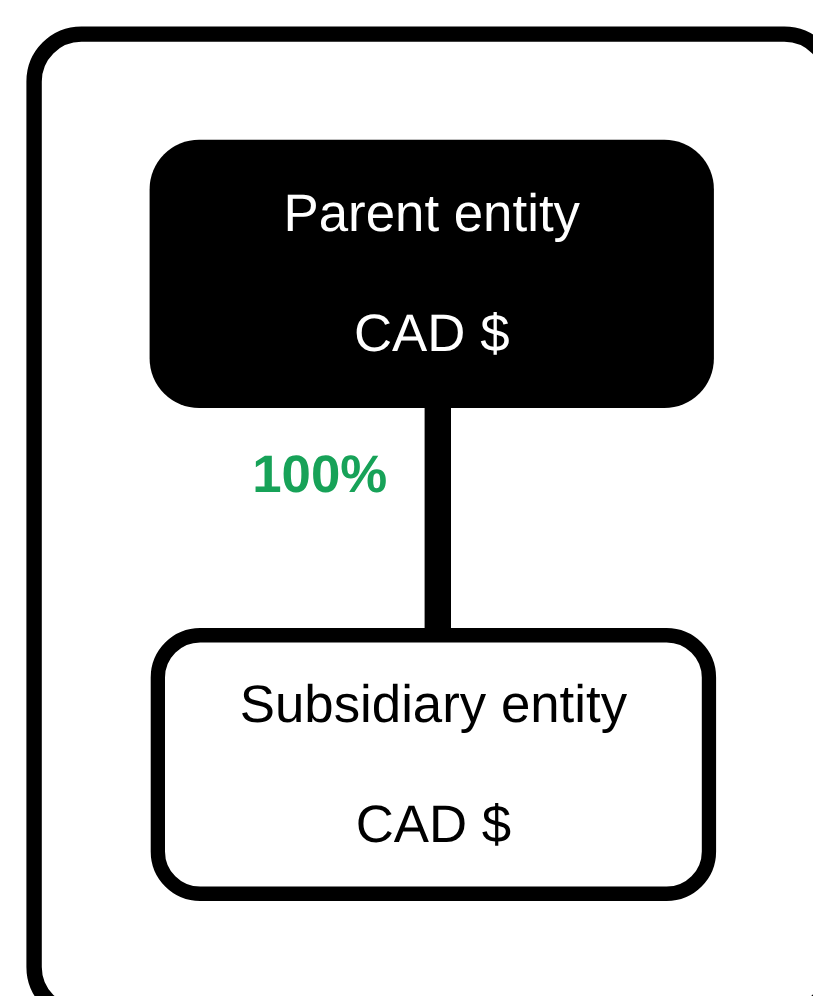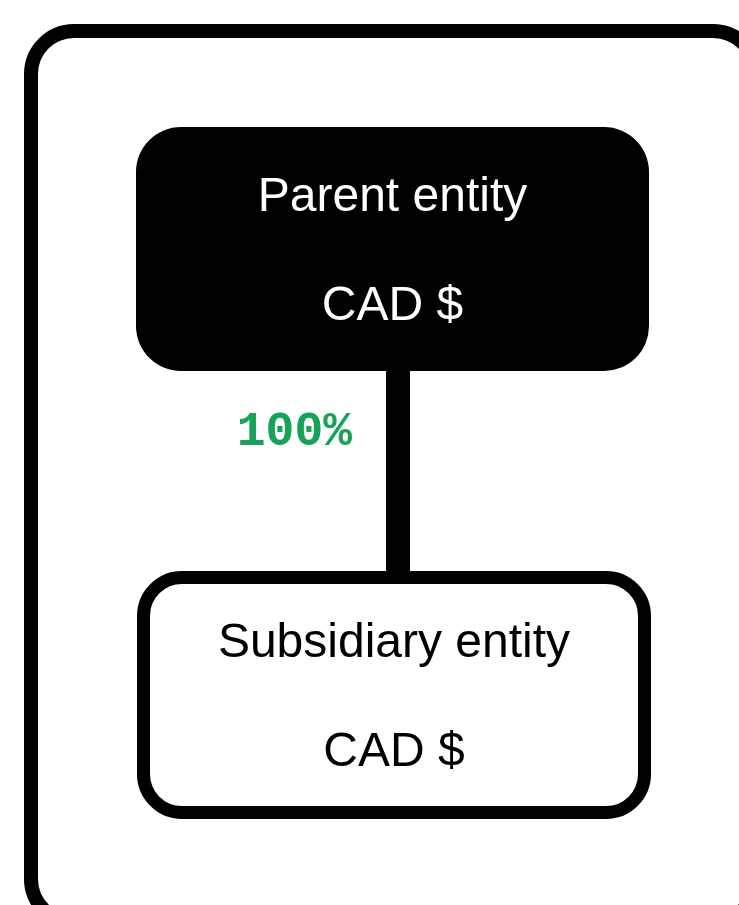--- a/index.html
+++ b/index.html
@@ -74,21 +74,20 @@
     left: 166px;  
     top: 356px;   
     width: 160px;
     text-align: right;
     font-size: 48px;
     font-weight: bold;
     line-height: 52px;
     color: var(--ownership-label);
     z-index: 2;
     white-space: nowrap;
-    font-family: Liberation Mono, monospace;
   }
 </style>
 </head>
 <body>
 
 <div class="frame">
 
   <div class="node parent">
     <div class="node-line">Parent entity</div>
     <div class="node-line">CAD $</div>

